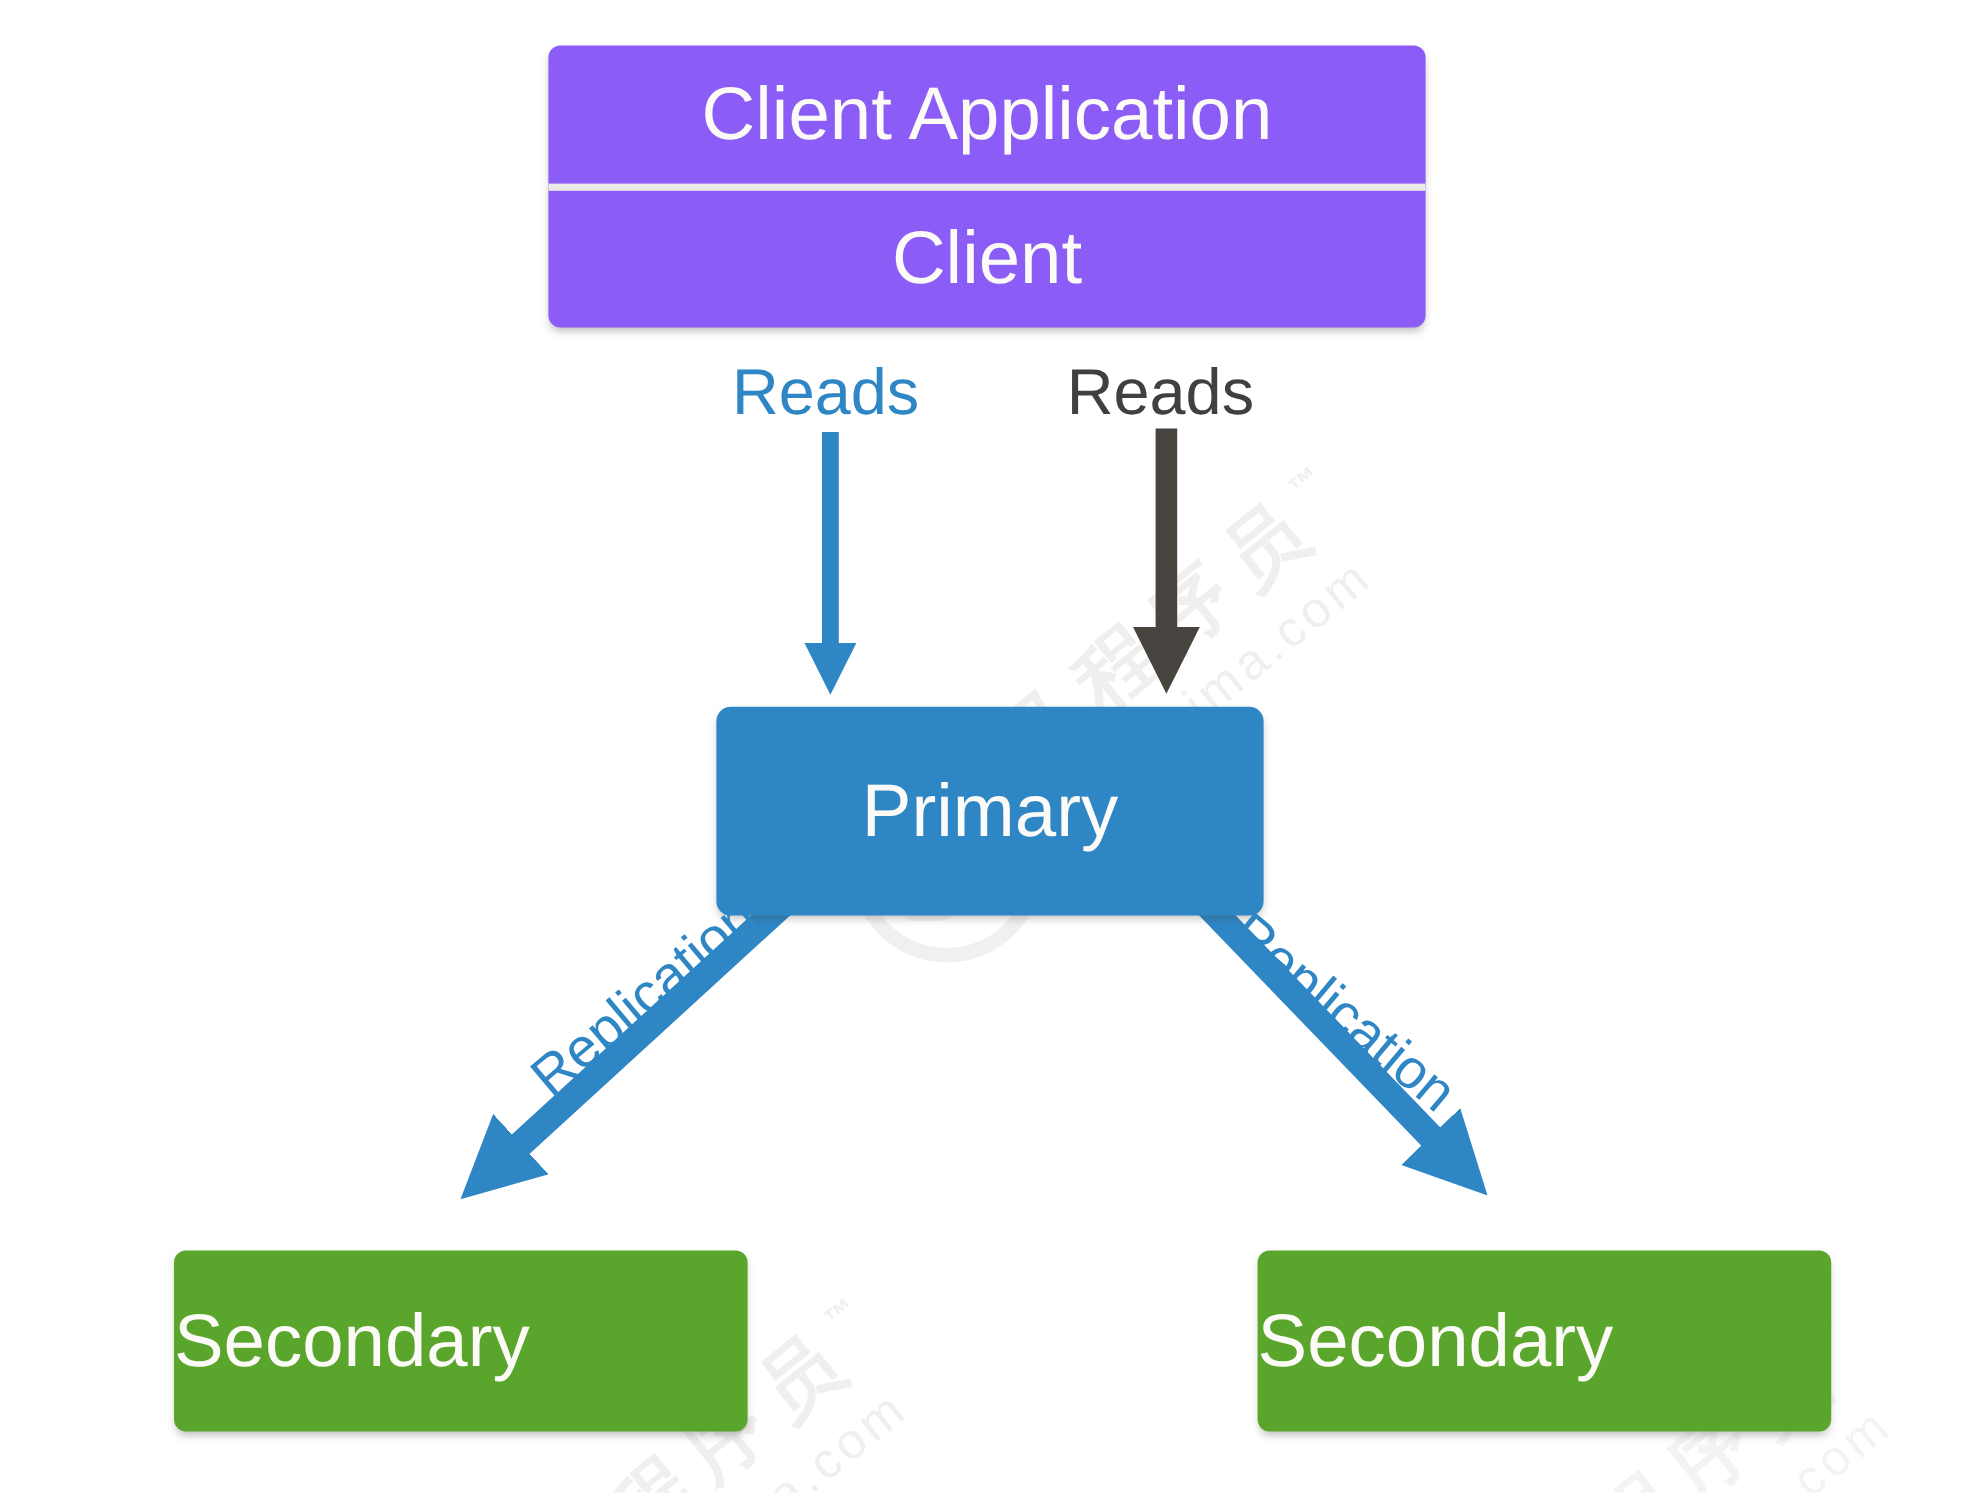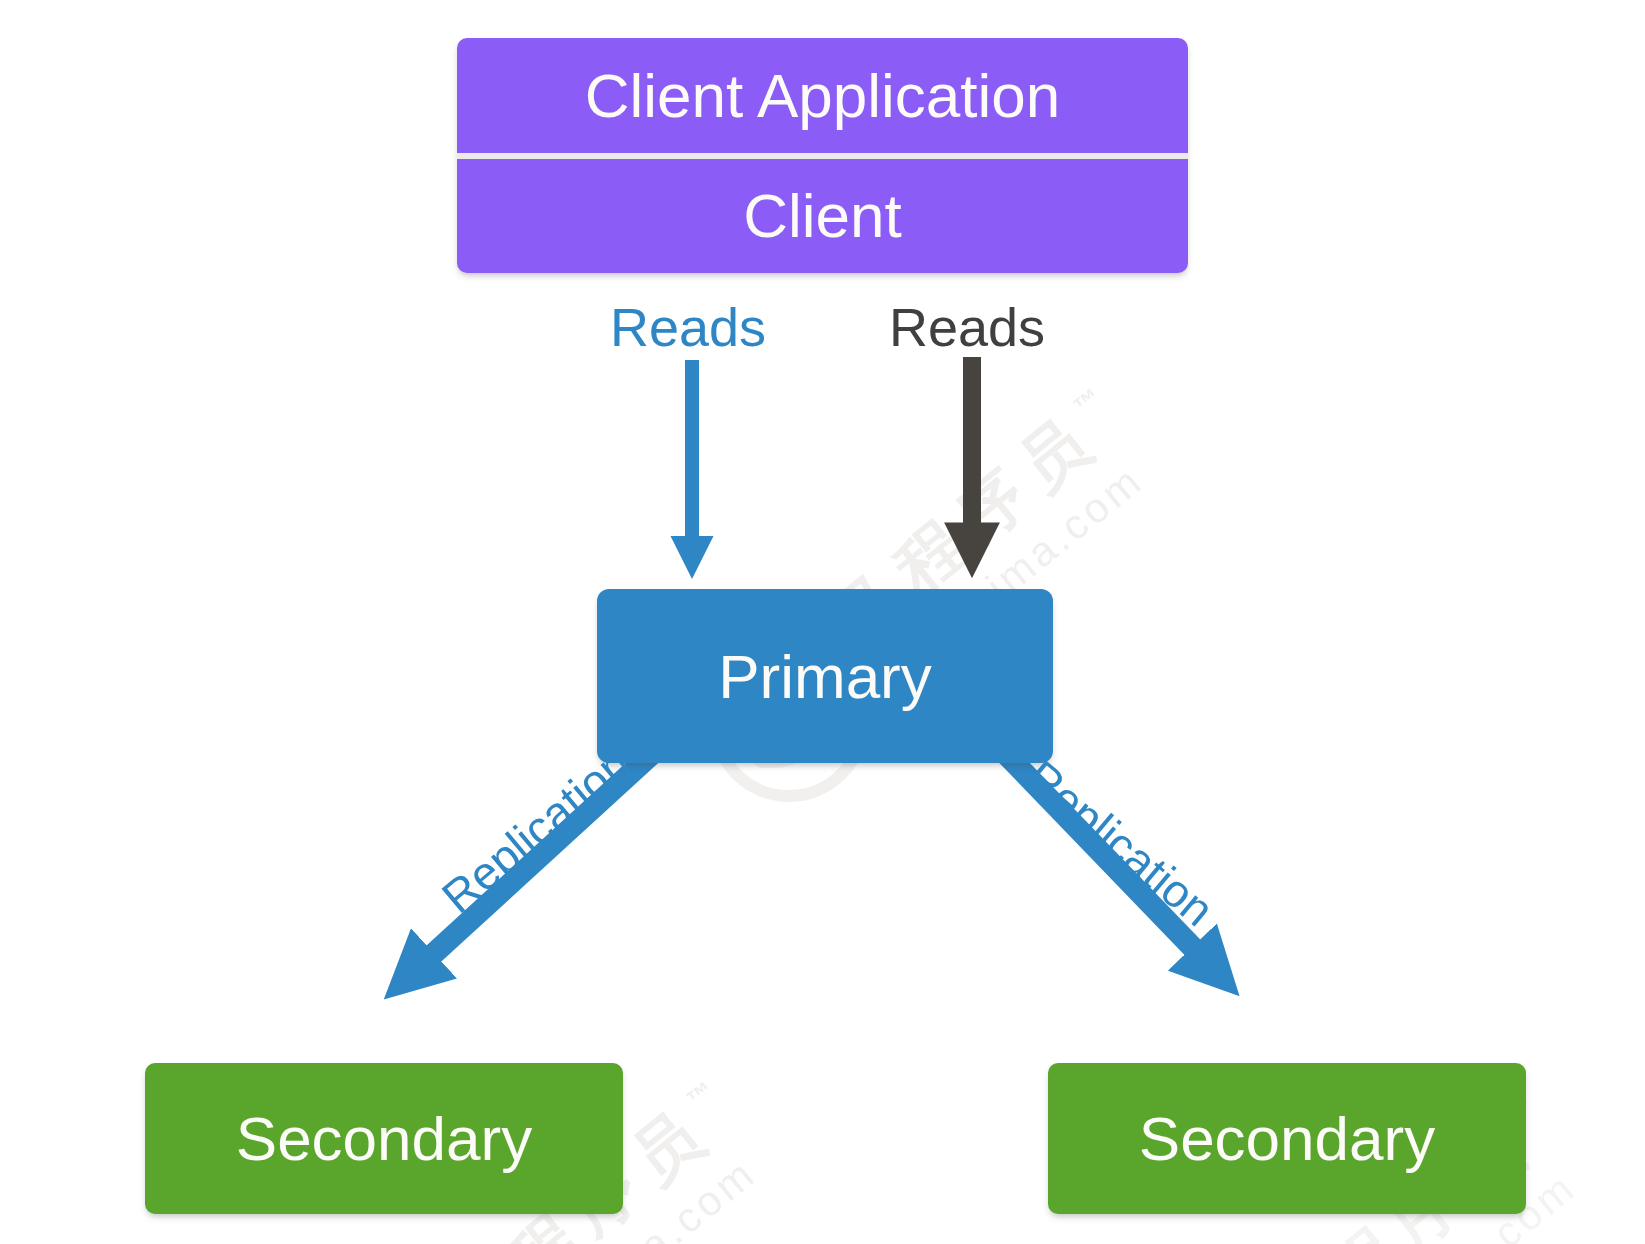--- a/index.html
+++ b/index.html
@@ -110,23 +110,22 @@
   }
 
   .node-secondary {
     top: 1042px;
     width: 478px;
     height: 151px;
     background: #5aa62c;
     border-radius: 10px;
     display: flex;
     align-items: center;
-    justify-content: center;
+    justify-content: flex-start;
     font-size: 62px;
-    margin-top: 21px;
   }
   .node-secondary.left  { left: 145px;  }
   .node-secondary.right { left: 1048px; }
 
   
   .edge-label {
     position: absolute;
     transform: translate(-50%, -50%);
     font-size: 54px;
     white-space: nowrap;

